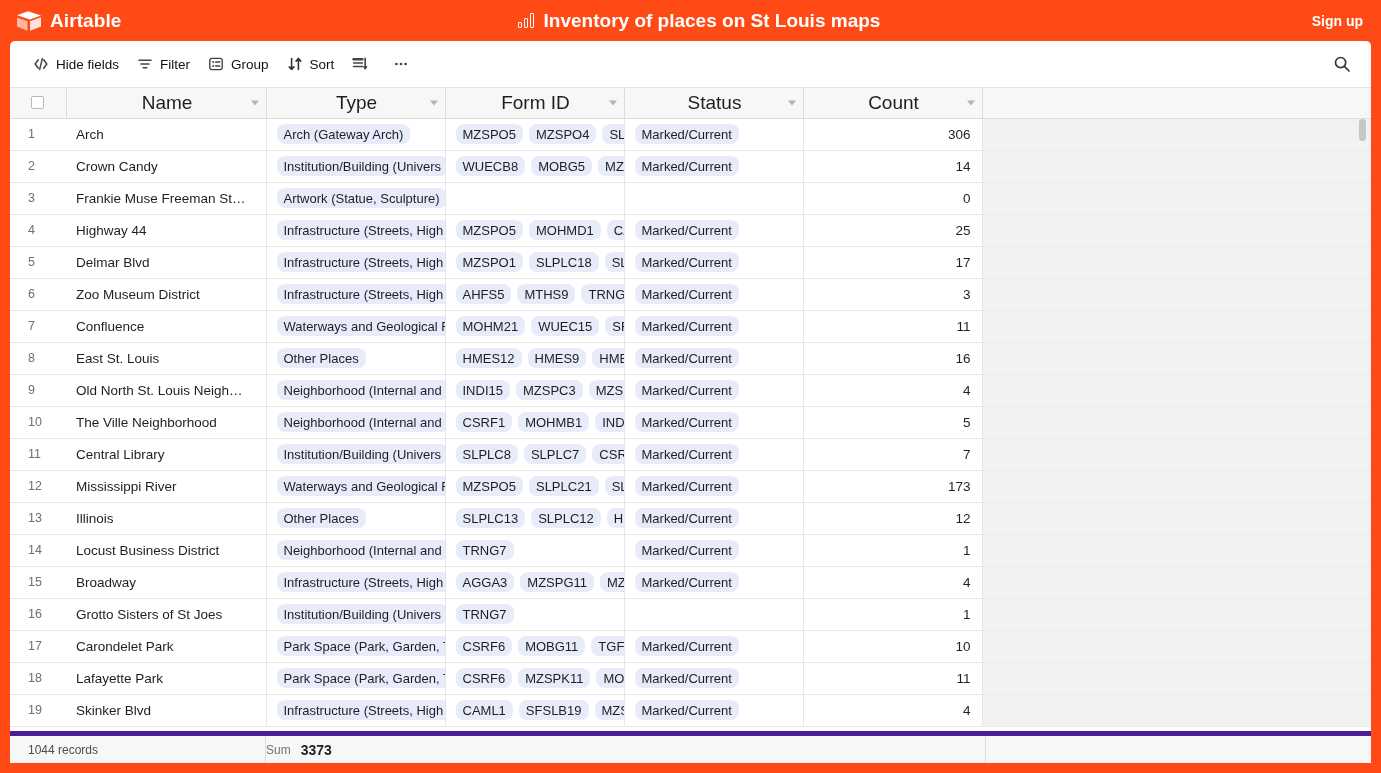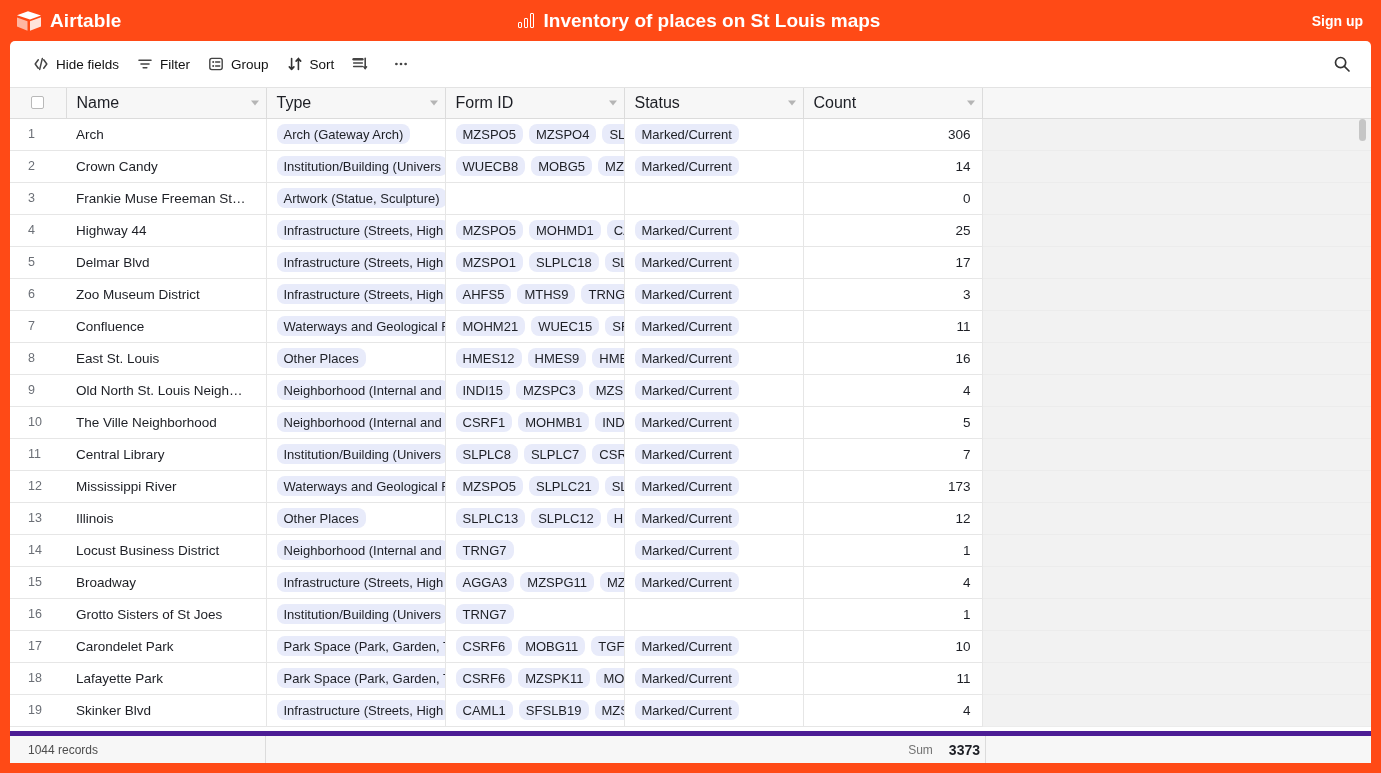--- a/index.html
+++ b/index.html
@@ -99,23 +99,23 @@
   table.grid col.c-count { width: 179px; }
   table.grid col.c-pad   { width: 389px; }
 
   thead th {
     height: 30px;
     background: #f7f7f7;
     border-bottom: 1px solid #dcdcdc;
     border-right: 1px solid #dcdcdc;
     font-weight: normal;
     color: #1d1f25;
-    text-align: left;
+    text-align: center;
     padding: 0 8px 0 10px;
-    font-size: 16px;
+    font-size: 19px;
     position: relative;
     overflow: hidden;
     white-space: nowrap;
   }
   thead th.th-num { padding: 0; }
   thead th.th-pad { border-right: none; background: #f7f7f7; }
   .th-caret {
     position: absolute; right: 7px; top: 50%; transform: translateY(-50%);
     width: 0; height: 0;
     border-left: 4.5px solid transparent;
@@ -166,22 +166,22 @@
     font-size: 12px; color: #4d4d4d;
     position: relative;
   }
   .footer .records {
     width: 256px; padding-left: 18px;
     border-right: 1px solid #dcdcdc;
     height: 100%; display: flex; align-items: center;
   }
   .footer .sumbox {
     width: 720px; height: 100%;
-    display: flex; align-items: center; justify-content: flex-end;
-    padding-right: 5px; gap: 16px;
+    display: flex; align-items: center; 
+    padding-right: 5px; gap: 10px;
     border-right: 1px solid #dcdcdc;
   }
   .footer .sum-label { color: #737373; font-size: 12px; }
   .footer .sum-value { color: #1d1f25; font-size: 14px; font-weight: bold; }
 
   
   .vscroll {
     position: absolute;
     right: 5px; top: 31px;
     width: 7px; height: 660px;

